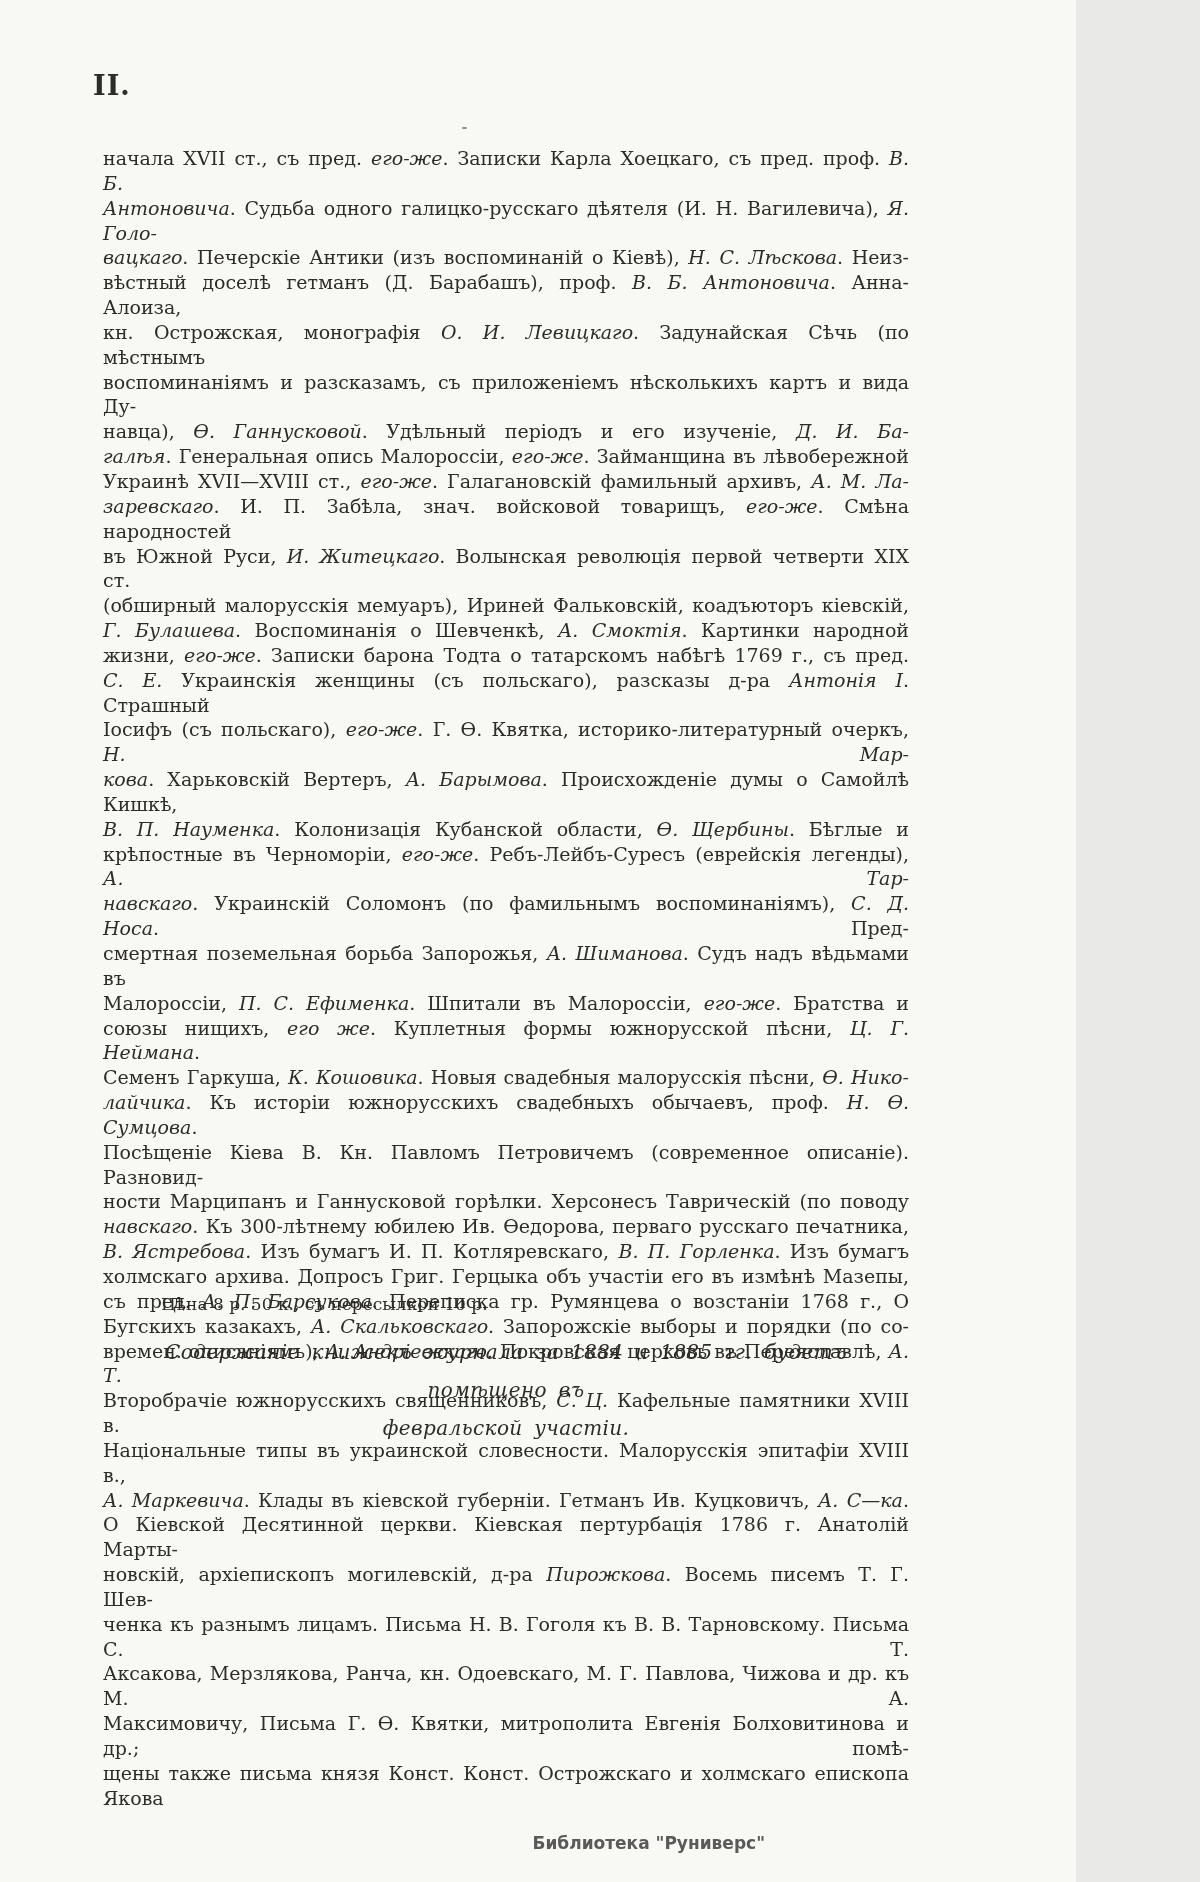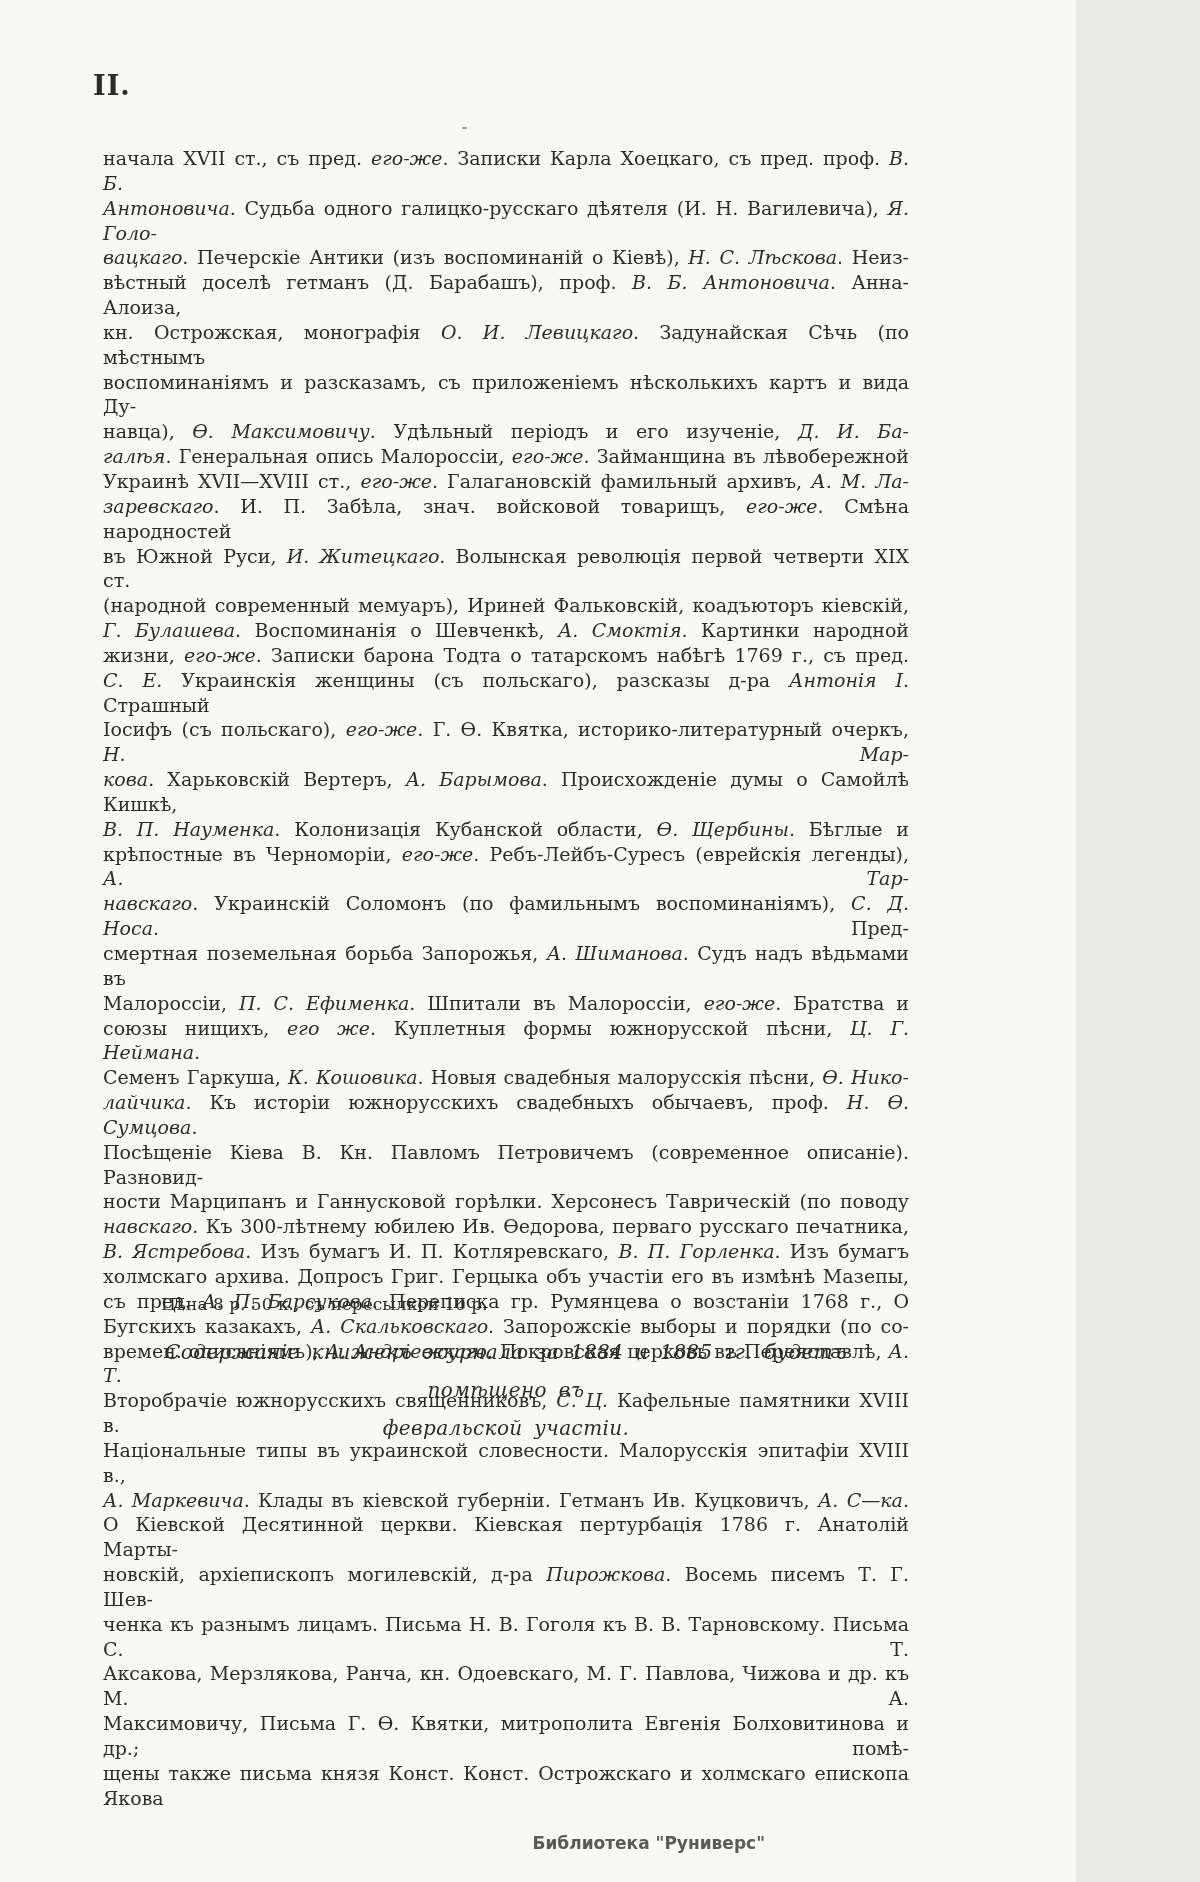--- a/index.html
+++ b/index.html
@@ -87,26 +87,26 @@
 
   <div class="scan-speck"></div>
 
   <div class="body-text">
       <div class="line">начала XVII ст., съ пред. <i>его-же</i>. Записки Карла Хоецкаго, съ пред. проф. <i>В. Б.</i></div>
       <div class="line"><i>Антоновича</i>. Судьба одного галицко-русскаго дѣятеля (И. Н. Вагилевича), <i>Я. Голо-</i></div>
       <div class="line"><i>вацкаго</i>. Печерскіе Антики (изъ воспоминаній о Кіевѣ), <i>Н. С. Лѣскова</i>. Неиз-</div>
       <div class="line">вѣстный доселѣ гетманъ (Д. Барабашъ), проф. <i>В. Б. Антоновича</i>. Анна-Алоиза,</div>
       <div class="line">кн. Острожская, монографія <i>О. И. Левицкаго</i>. Задунайская Сѣчь (по мѣстнымъ</div>
       <div class="line">воспоминаніямъ и разсказамъ, съ приложеніемъ нѣсколькихъ картъ и вида Ду-</div>
-      <div class="line">навца), <i>Ѳ. Максимовичу</i>. Удѣльный періодъ и его изученіе, <i>Д. И. Ба-</i></div>
+      <div class="line">навца), <i>Ѳ. Ганнусковой</i>. Удѣльный періодъ и его изученіе, <i>Д. И. Ба-</i></div>
       <div class="line"><i>галѣя</i>. Генеральная опись Малороссіи, <i>его-же</i>. Займанщина въ лѣвобережной</div>
       <div class="line">Украинѣ XVII—XVIII ст., <i>его-же</i>. Галагановскій фамильный архивъ, <i>А. М. Ла-</i></div>
       <div class="line"><i>заревскаго</i>. И. П. Забѣла, знач. войсковой товарищъ, <i>его-же</i>. Смѣна народностей</div>
       <div class="line">въ Южной Руси, <i>И. Житецкаго</i>. Волынская революція первой четверти XIX ст.</div>
-      <div class="line">(народной современный мемуаръ), Ириней Фальковскій, коадъюторъ кіевскій,</div>
+      <div class="line">(обширный малорусскія мемуаръ), Ириней Фальковскій, коадъюторъ кіевскій,</div>
       <div class="line"><i>Г. Булашева</i>. Воспоминанія о Шевченкѣ, <i>А. Смоктія</i>. Картинки народной</div>
       <div class="line">жизни, <i>его-же</i>. Записки барона Тодта о татарскомъ набѣгѣ 1769 г., съ пред.</div>
       <div class="line"><i>С. Е.</i> Украинскія женщины (съ польскаго), разсказы д-ра <i>Антонія І</i>. Страшный</div>
       <div class="line">Іосифъ (съ польскаго), <i>его-же</i>. Г. Ѳ. Квятка, историко-литературный очеркъ, <i>Н. Мар-</i></div>
       <div class="line"><i>кова</i>. Харьковскій Вертеръ, <i>А. Барымова</i>. Происхожденіе думы о Самойлѣ Кишкѣ,</div>
       <div class="line"><i>В. П. Науменка</i>. Колонизація Кубанской области, <i>Ѳ. Щербины</i>. Бѣглые и</div>
       <div class="line">крѣпостные въ Черноморіи, <i>его-же</i>. Ребъ-Лейбъ-Суресъ (еврейскія легенды), <i>А. Тар-</i></div>
       <div class="line"><i>навскаго</i>. Украинскій Соломонъ (по фамильнымъ воспоминаніямъ), <i>С. Д. Носа</i>. Пред-</div>
       <div class="line">смертная поземельная борьба Запорожья, <i>А. Шиманова</i>. Судъ надъ вѣдьмами въ</div>
       <div class="line">Малороссіи, <i>П. С. Ефименка</i>. Шпитали въ Малороссіи, <i>его-же</i>. Братства и</div>

